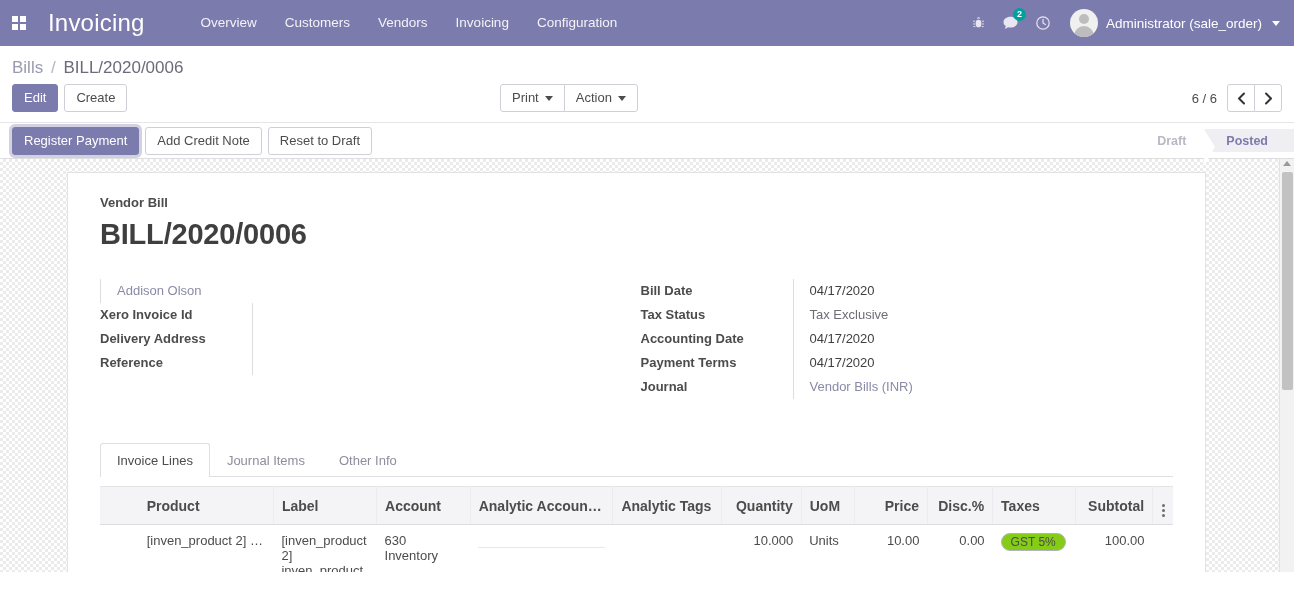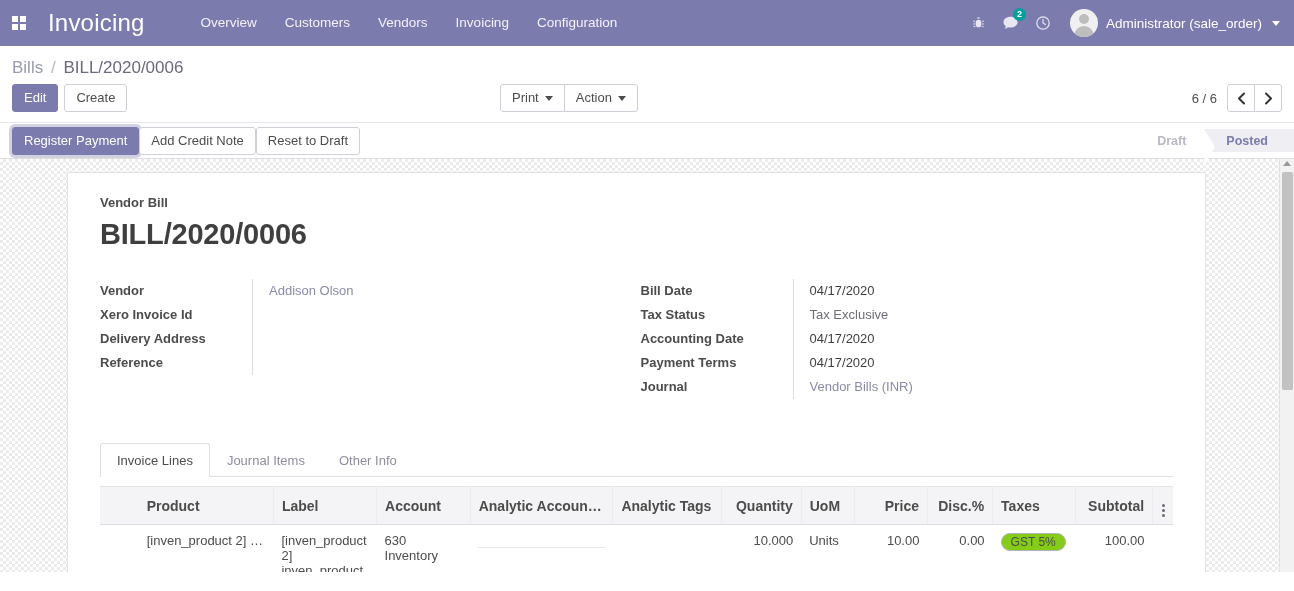--- a/index.html
+++ b/index.html
@@ -198,21 +198,21 @@
   .statusline {
     border-top: 1px solid #e6e6ea;
     border-bottom: 1px solid #dededf;
     background: #ffffff;
     display: flex;
     align-items: center;
     padding: 6px 0 6px 12px;
     position: relative;
     height: 37px;
   }
-  .sb-btns { display: flex; align-items:center; }
+  .sb-btns { display: flex; gap: 6px; align-items:center; }
   .btn-focus {
     box-shadow: 0 0 0 3px rgba(124,123,173,.35);
   }
   .statusbar {
     margin-left: auto;
     display: flex;
     height: 100%;
     align-items: stretch;
     font-size: 12.5px;
     font-weight: 700;
@@ -529,21 +529,20 @@
 <div class="content-area">
   <div class="sheet">
 
     <div class="doc-subtitle">Vendor Bill</div>
     <h1 class="doc-title">BILL/2020/0006</h1>
 
     <div class="fields-wrap">
 
       <div class="field-col left">
         <div class="field-row">
-          <span class="field-label">Vendor</span>
           <span class="field-sep"></span>
           <span class="field-value link">Addison Olson</span>
         </div>
         <div class="field-row">
           <span class="field-label">Xero Invoice Id</span>
           <span class="field-sep"></span>
           <span class="field-value empty"></span>
         </div>
         <div class="field-row">
           <span class="field-label">Delivery Address</span>

